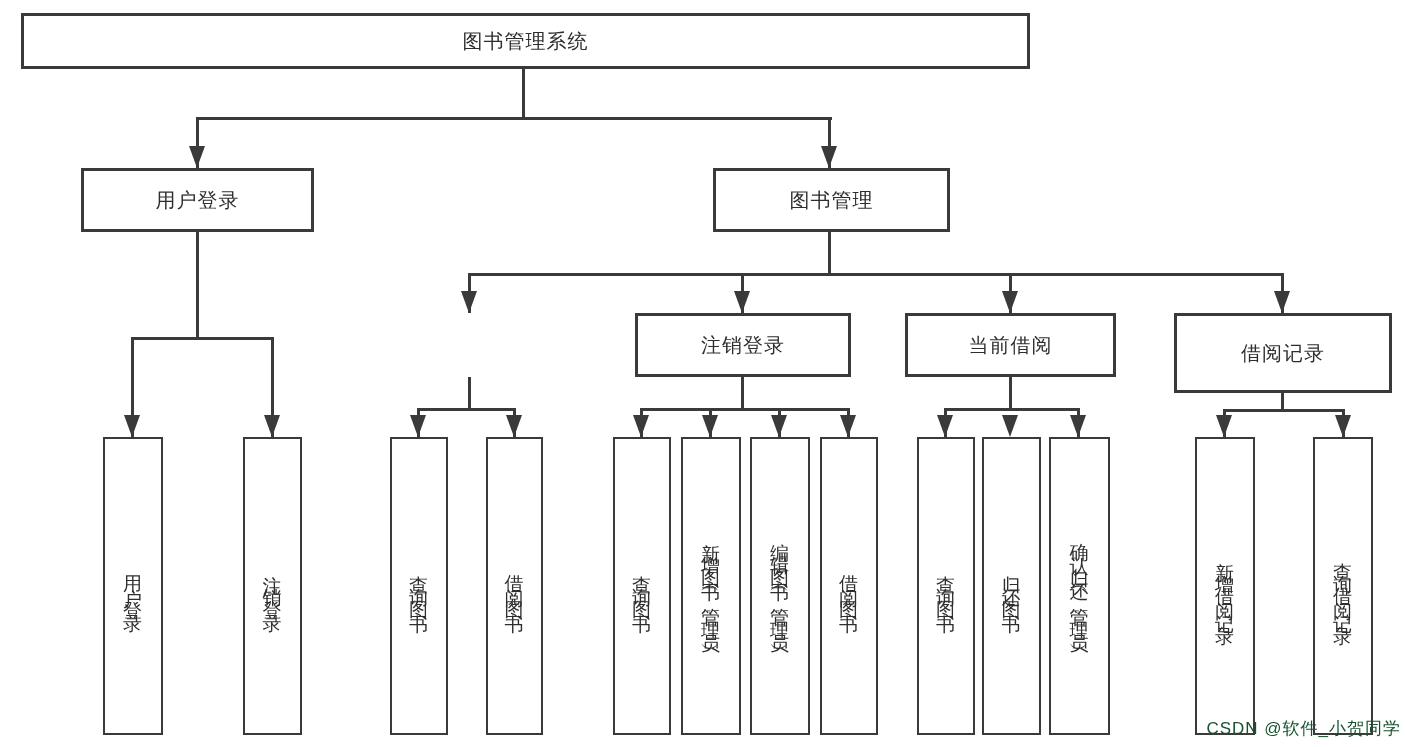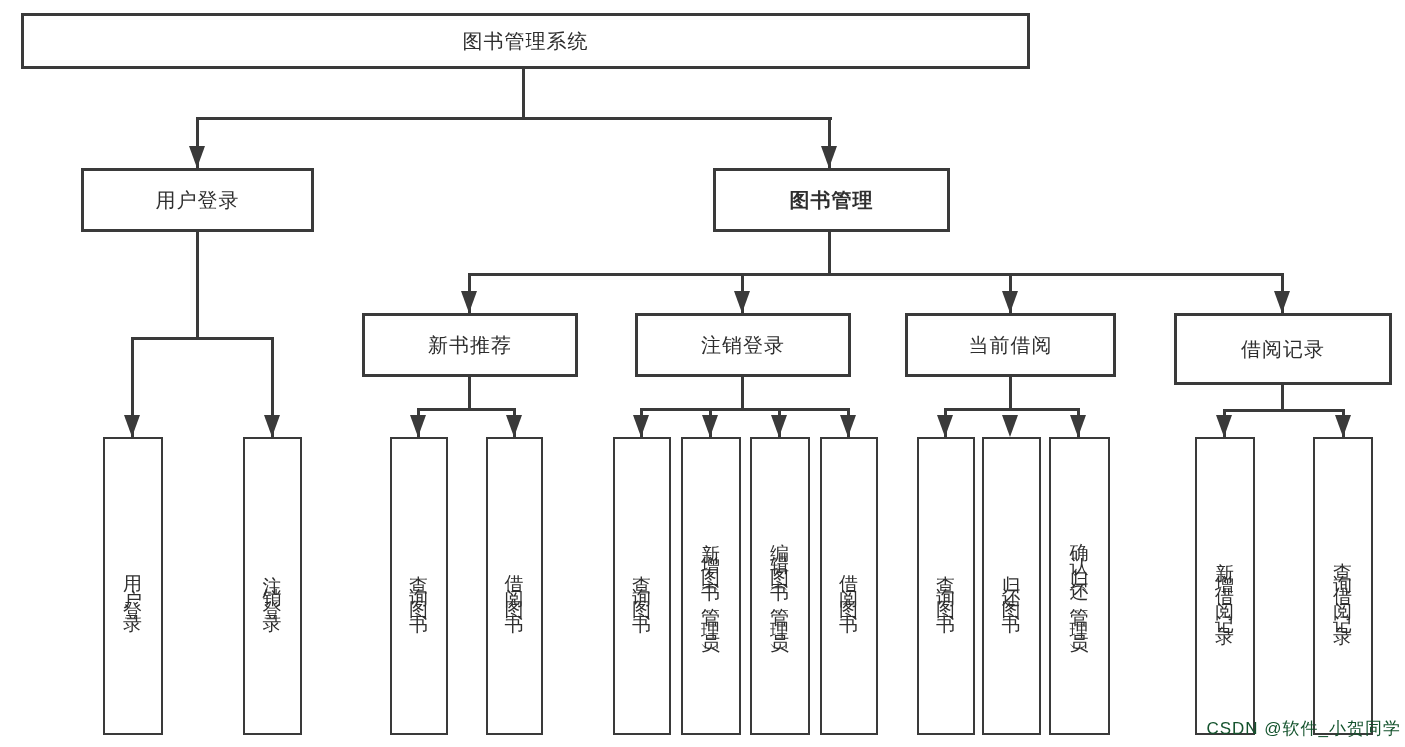--- a/index.html
+++ b/index.html
@@ -119,29 +119,28 @@
   <div class="hline" style="left:1224px; top:409px; width:120px;"></div>
   <div class="vline" style="left:1223px; top:409px; height:28px;"></div>
   <div class="vline" style="left:1342px; top:409px; height:28px;"></div>
   <div class="arrow" style="left:1216px; top:415px;"></div>
   <div class="arrow" style="left:1335px; top:415px;"></div>
 
   <div class="box" style="left:21px; top:13px; width:1009px; height:56px;">图书管理系统</div>
 
   <div class="box" style="left:81px; top:168px; width:233px; height:64px;">用户登录</div>
 
-  <div class="box" style="left:713px; top:168px; width:237px; height:64px;font-weight:bold;">图书管理</div>
+  <div class="box" style="left:713px; top:168px; width:237px; height:64px;">图书管理</div>
 
-  <div class="box" style="left:362px; top:313px; width:216px; height:64px;">新书推荐</div>
 
   <div class="box" style="left:635px; top:313px; width:216px; height:64px;">注销登录</div>
 
   <div class="box" style="left:905px; top:313px; width:211px; height:64px;">当前借阅</div>
 
-  <div class="box" style="left:1174px; top:313px; width:218px; height:72px;">借阅记录</div>
+  <div class="box" style="left:1174px; top:313px; width:218px; height:80px;">借阅记录</div>
 
   <div class="box leaf" style="left:103px; top:437px; width:60px; height:298px;">用户登录</div>
 
   <div class="box leaf" style="left:243px; top:437px; width:59px; height:298px;">注销登录</div>
 
   <div class="box leaf" style="left:390px; top:437px; width:58px; height:298px;">查询图书</div>
 
   <div class="box leaf" style="left:486px; top:437px; width:57px; height:298px;">借阅图书</div>
 
   <div class="box leaf" style="left:613px; top:437px; width:58px; height:298px;">查询图书</div>

